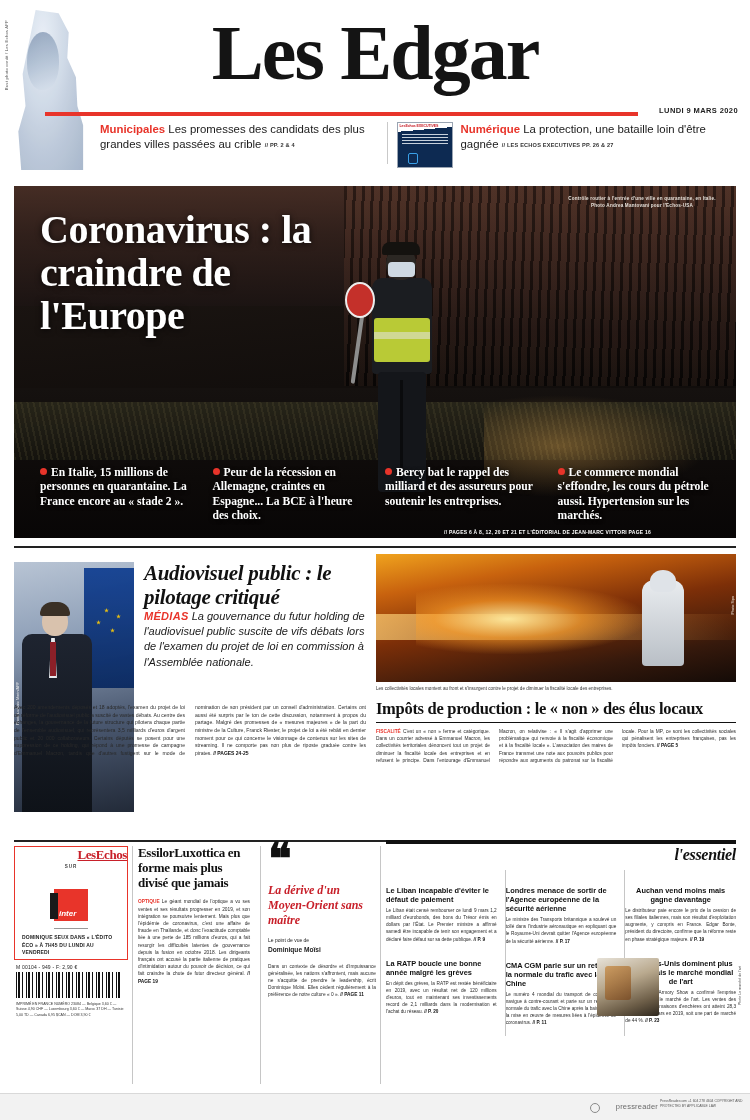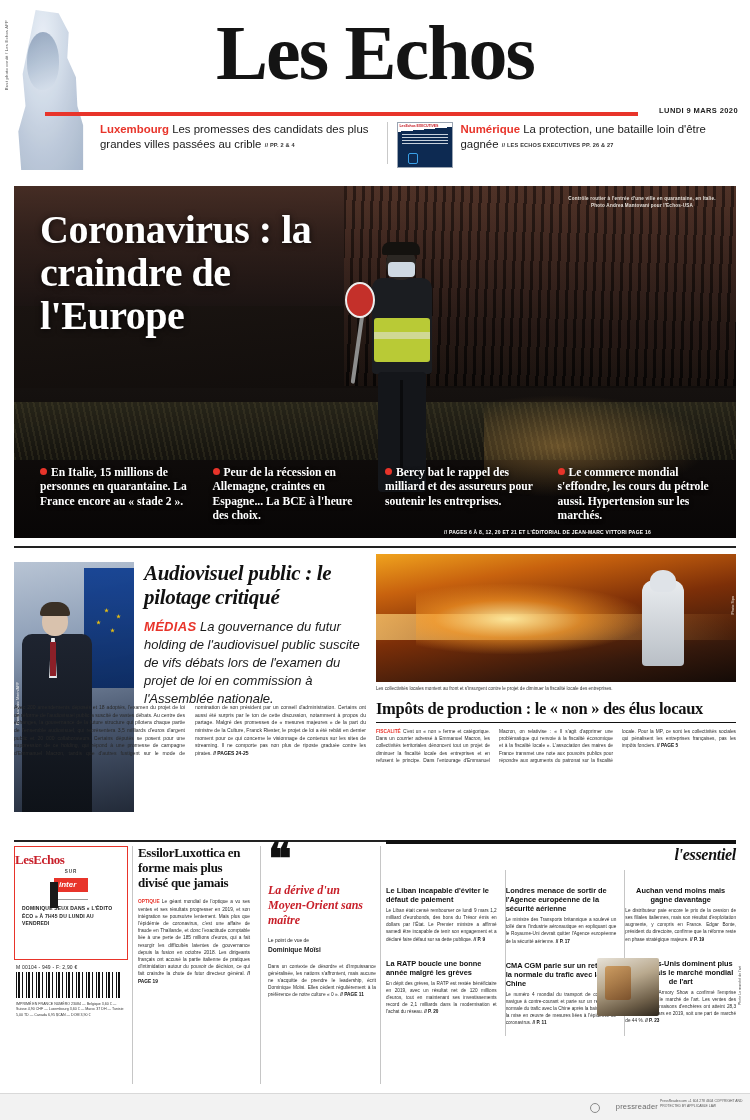--- a/index.html
+++ b/index.html
@@ -145,21 +145,21 @@
   .av-man-body{position:absolute;left:8px;top:72px;width:70px;height:180px;background:linear-gradient(180deg,#1e2430,#0e1218);border-radius:10px 10px 0 0;}
   .av-man-shirt{position:absolute;left:30px;top:76px;width:18px;height:40px;background:#e8eaee;clip-path:polygon(40% 0,60% 0,72% 100%,28% 100%);}
   .av-man-tie{position:absolute;left:36px;top:80px;width:6px;height:34px;background:#8c2028;}
   .av-credit{position:absolute;left:2px;top:120px;writing-mode:vertical-rl;transform:rotate(180deg);font-size:3.8px;color:#eee;white-space:nowrap;}
   .av-text{position:absolute;left:130px;top:8px;width:222px;font-style:italic;}
   .av-head{
     font-family:"Liberation Serif", serif;font-weight:700;
     font-size:21px;line-height:1.12;color:#111;letter-spacing:-.3px;
   }
   .av-chapo{
-    margin-top:9px;font-size:13px;line-height:1.38;color:#1a1a1a;
+    font-size:11px;line-height:1.38;color:#1a1a1a;
   }
   .av-chapo .kicker{color:#E8342A;font-weight:700;letter-spacing:.3px;}
   .av-body{
     position:absolute;left:0;top:150px;width:352px;
     column-count:2;column-gap:10px;
     font-size:5.1px;line-height:1.5;text-align:justify;color:#2a2a2a;
   }
   .av-body .ref{font-weight:700;font-size:5px;color:#111;}
 
   .right-col{position:absolute;left:362px;top:8px;width:360px;}
@@ -191,26 +191,26 @@
 
   
   .bottom{position:absolute;left:14px;top:840px;width:722px;height:250px;}
   .bottom-rule{position:absolute;left:0;right:0;top:0;height:2px;background:#222;}
 
   .promo{
     position:absolute;left:0;top:6px;width:112px;height:112px;
     border:1px solid #E8342A;
   }
   .promo-brand{
-    text-align:left;margin-top:5px;
-    font-family:"Liberation Serif", serif;font-weight:700;font-size:13px;color:#C8202A;letter-spacing:-.4px;
+    text-align:right;
+    font-family:"Liberation Serif", serif;font-weight:700;font-size:13px;color:#C8202A;letter-spacing:-.4px;text-decoration:underline;
   }
   .promo-sur{text-align:center;font-size:4.6px;font-weight:700;color:#444;letter-spacing:1px;margin-top:1px;}
   .promo-inter{
-    margin:4px auto 0;width:34px;height:14px;background:#E8342A;position:relative;
+    margin:20px auto 0;width:34px;height:32px;background:#E8342A;position:relative;
   }
   .promo-inter:before{content:"";position:absolute;left:-4px;top:4px;width:8px;height:26px;background:#1a1a1a;}
   .promo-inter span{
     position:absolute;left:5px;bottom:3px;color:#fff;font-size:8px;font-weight:700;font-style:italic;
   }
   .promo-hr{width:34px;height:1px;background:#999;margin:7px auto 5px;}
   .promo-lines{padding:0 7px;font-size:5px;line-height:1.5;color:#222;font-weight:700;letter-spacing:.2px;}
   .price{position:absolute;left:2px;top:124px;font-size:5px;color:#222;letter-spacing:.2px;}
   .barcode{position:absolute;left:2px;top:132px;width:104px;height:26px;
     background:repeating-linear-gradient(90deg,#111 0 1px,#fff 1px 2px,#111 2px 4px,#fff 4px 6px,#111 6px 7px,#fff 7px 10px);}
@@ -281,28 +281,28 @@
 </style>
 </head>
 <body>
 
 <div class="page">
 
   <div class="masthead">
     <div class="bust"></div>
     <div class="bust-credit">Bust photo credit / Les Echos AFP</div>
 
-    <div class="logo">Les Echos</div>
+    <div class="logo">Les Edgar</div>
 
     <div class="red-rule"></div>
     <div class="date">LUNDI 9 MARS 2020</div>
 
     <div class="teasers">
       <div class="teaser">
-        <span class="kicker">Luxembourg</span><span> Les promesses des candidats des plus grandes villes passées au crible </span><span class="ref">// PP. 2 &amp; 4</span>
+        <span class="kicker">Municipales</span><span> Les promesses des candidats des plus grandes villes passées au crible </span><span class="ref">// PP. 2 &amp; 4</span>
       </div>
       <div class="teaser-divider"></div>
       <div class="mag-thumb">
         <div class="mt-top">LesEchos EXECUTIVES</div>
         <div class="mt-lines">
             <i></i>
             <i></i>
             <i></i>
             <i></i>
           </div>

